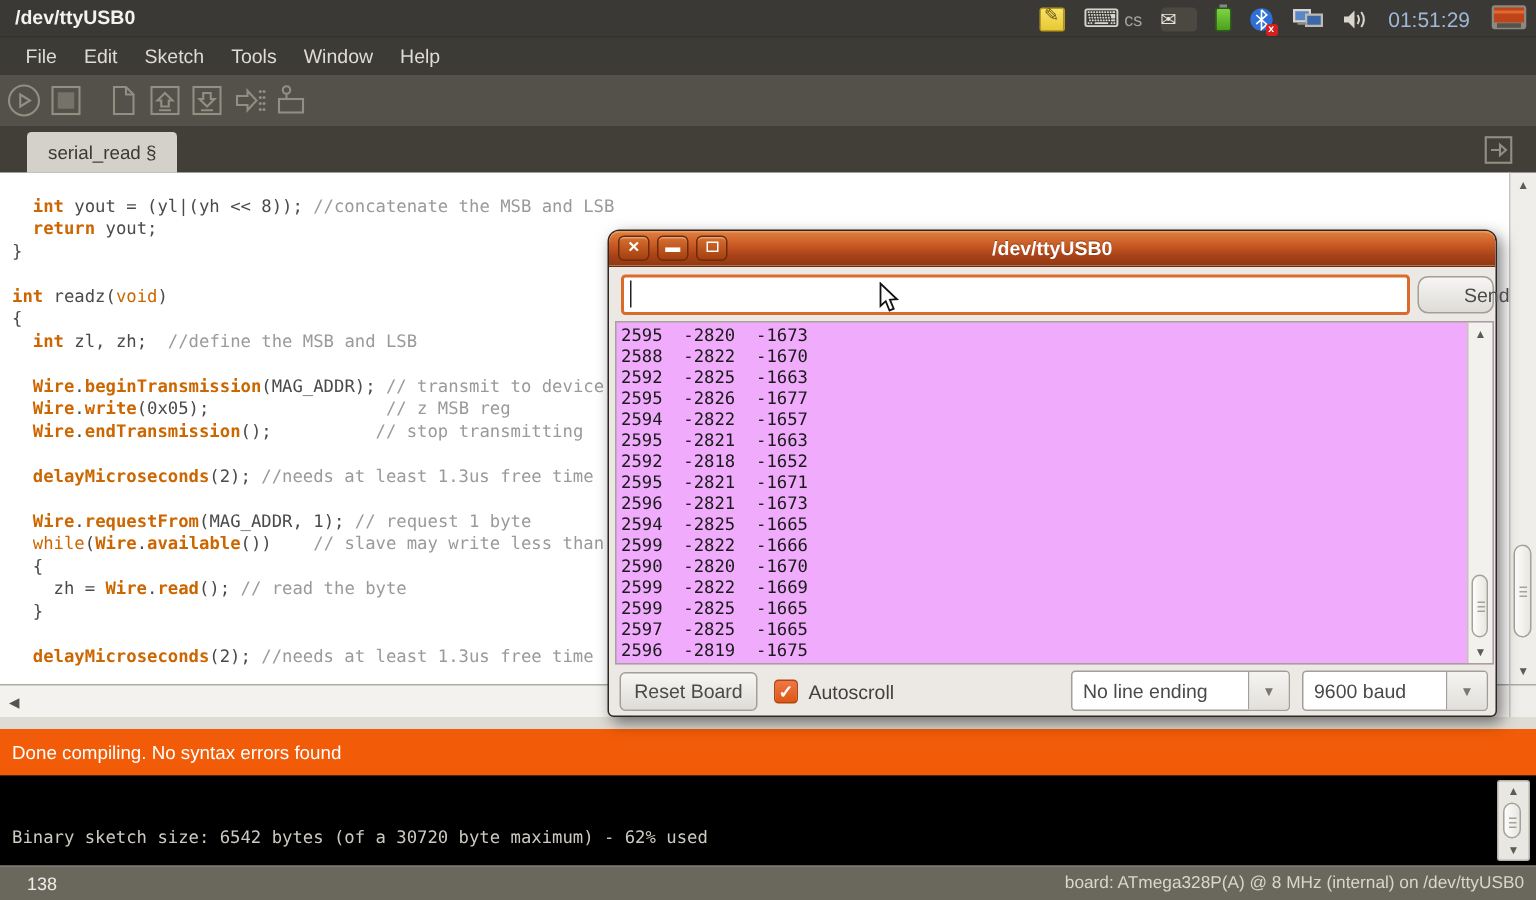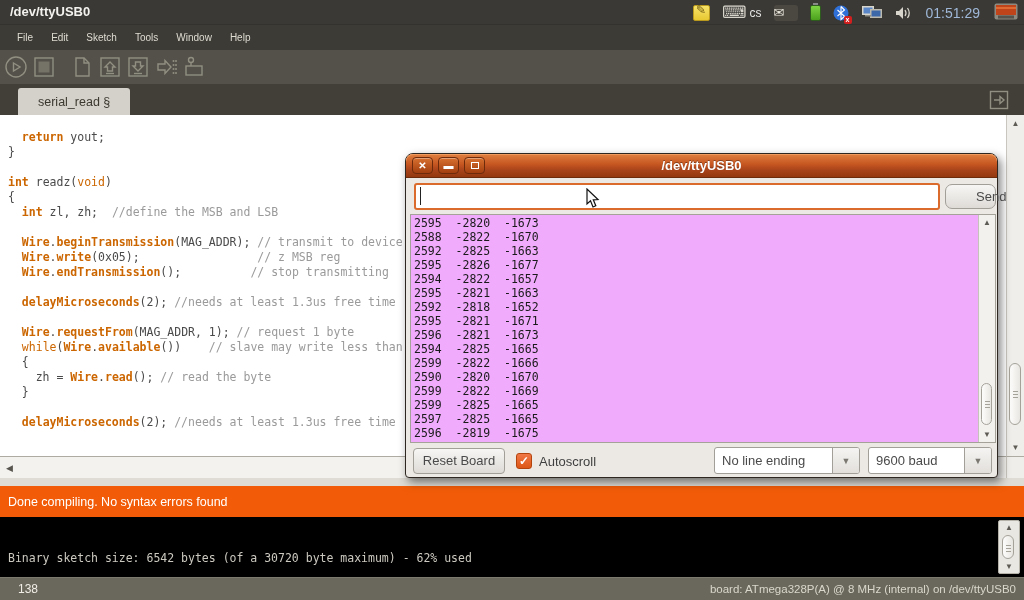--- a/index.html
+++ b/index.html
@@ -9,39 +9,39 @@
 
   
   #top-panel { left:0; top:0; width:1024px; height:25px; background:#3a3935; border-bottom:1px solid #33322e; }
   #panel-title { left:10px; top:4px; color:#f4f2ee; font-weight:bold; font-size:13px; }
   .tray { top:2px; height:21px; display:flex; align-items:center; }
   .tray-icon { margin:0 6px; display:flex; align-items:center; }
   #clock { color:#9fb8d8; font-size:14px; margin:0 8px; }
   #note-icon { width:17px; height:16px; background:linear-gradient(#f7e36a,#e8c832); border:1px solid #b99a1e; border-radius:2px; position:relative; }
   #note-icon span { position:absolute; left:2px; top:-3px; font-size:12px; color:#6a5510; }
   #kb-icon { color:#d8d5cc; font-size:17px; }
-  #kb-layout { color:#e5e5e5; font-size:12px; margin-left:3px; }
+  #kb-layout { color:#a3a3a3; font-size:12px; margin-left:3px; }
   #mail-icon { width:24px; height:16px; background:#4a4840; border-radius:3px; color:#e8e5dc; font-size:13px; text-align:center; line-height:15px; }
   #battery-icon { width:11px; height:16px; border:1px solid #2e5c1e; border-radius:2px; background:linear-gradient(#7ed344,#4ba11c); position:relative; }
   #battery-icon::before { content:""; position:absolute; left:2px; top:-3px; width:5px; height:2px; background:#888; }
   .bt-badge { position:absolute; right:-3px; bottom:-2px; width:8px; height:8px; background:#d41f1f; border-radius:2px; color:#fff; font-size:7px; line-height:8px; text-align:center; font-weight:bold; }
 
   
   #menubar { left:0; top:25px; width:1024px; height:25px; background:#3c3b36; display:flex; align-items:center; padding-left:8px; }
-  .menu-item { color:#dfdcd2; font-size:10px; padding:3px 9px; }
+  .menu-item { color:#dfdcd2; font-size:13px; padding:3px 9px; }
 
   
   #toolbar { left:0; top:50px; width:1024px; height:34px; background:#53514a; display:flex; align-items:center; }
   .tb-btn { width:24px; height:24px; margin-left:4px; display:flex; align-items:center; justify-content:center; }
   .tb-btn svg { stroke:#918f81; fill:none; stroke-width:1.4; }
   .tb-gap { width:10px; }
 
   
   #tabbar { left:0; top:84px; width:1024px; height:31px; background:#413f38; }
-  #tab-active { position:absolute; left:18px; bottom:0; height:27px; background:#d4d1ca; border-radius:3px 3px 0 0; padding:0 20px; display:flex; align-items:center; color:#3a382f; font-size:12.5px; }
+  #tab-active { position:absolute; left:18px; bottom:0; height:27px; background:#d4d1ca; border-radius:3px 3px 0 0; padding:0 14px; display:flex; align-items:center; color:#3a382f; font-size:12.5px; }
   #tab-menu-btn { position:absolute; right:14px; top:5px; width:22px; height:22px; display:flex; align-items:center; justify-content:center; }
   #tab-menu-btn svg { stroke:#918f81; fill:none; stroke-width:1.4; }
 
   
   #editor { left:0; top:115px; width:1006px; height:341px; background:#ffffff; overflow:hidden; }
   #code { position:absolute; left:8px; top:15px; font-family:"DejaVu Sans Mono", monospace; font-size:11.5px; }
   .code-line { height:15px; line-height:15px; white-space:pre; color:#4a4a4a; }
   .seg-p { color:#4a4a4a; }
   .seg-k { color:#cc6600; font-weight:bold; }
   .seg-o { color:#cc6600; }
@@ -226,20 +226,21 @@
   <div id="tab-menu-btn">
     <svg width="20" height="20" viewBox="0 0 20 20">
       <rect x="1.5" y="1.5" width="17" height="17"></rect>
         <path d="M5 10 H11 M11 6.5 L15 10 L11 13.5 Z"></path>
     </svg>
   </div>
 </div>
 
 <div class="abs" id="editor">
   <div id="code">
+      <div class="code-line"><span class="seg-p">  </span><span class="seg-k">int</span><span class="seg-p"> yout = (yl|(yh &lt;&lt; 8)); </span><span class="seg-c">//concatenate the MSB and LSB</span></div>
       <div class="code-line"><span class="seg-p">  </span><span class="seg-k">return</span><span class="seg-p"> yout;</span></div>
       <div class="code-line"><span class="seg-p">}</span></div>
       <div class="code-line">&nbsp;</div>
       <div class="code-line"><span class="seg-k">int</span><span class="seg-p"> readz(</span><span class="seg-o">void</span><span class="seg-p">)</span></div>
       <div class="code-line"><span class="seg-p">{</span></div>
       <div class="code-line"><span class="seg-p">  </span><span class="seg-k">int</span><span class="seg-p"> zl, zh;  </span><span class="seg-c">//define the MSB and LSB</span></div>
       <div class="code-line">&nbsp;</div>
       <div class="code-line"><span class="seg-p">  </span><span class="seg-f">Wire</span><span class="seg-p">.</span><span class="seg-f">beginTransmission</span><span class="seg-p">(MAG_ADDR); </span><span class="seg-c">// transmit to device</span></div>
       <div class="code-line"><span class="seg-p">  </span><span class="seg-f">Wire</span><span class="seg-p">.</span><span class="seg-f">write</span><span class="seg-p">(0x05);                 </span><span class="seg-c">// z MSB reg</span></div>
       <div class="code-line"><span class="seg-p">  </span><span class="seg-f">Wire</span><span class="seg-p">.</span><span class="seg-f">endTransmission</span><span class="seg-p">();          </span><span class="seg-c">// stop transmitting</span></div>

